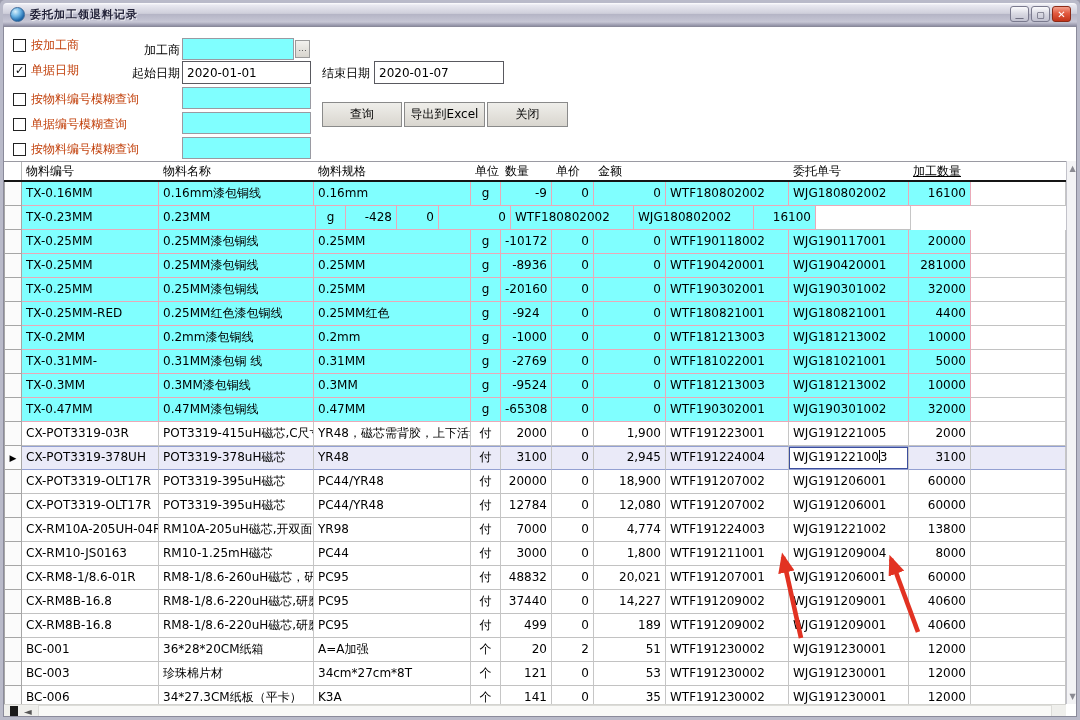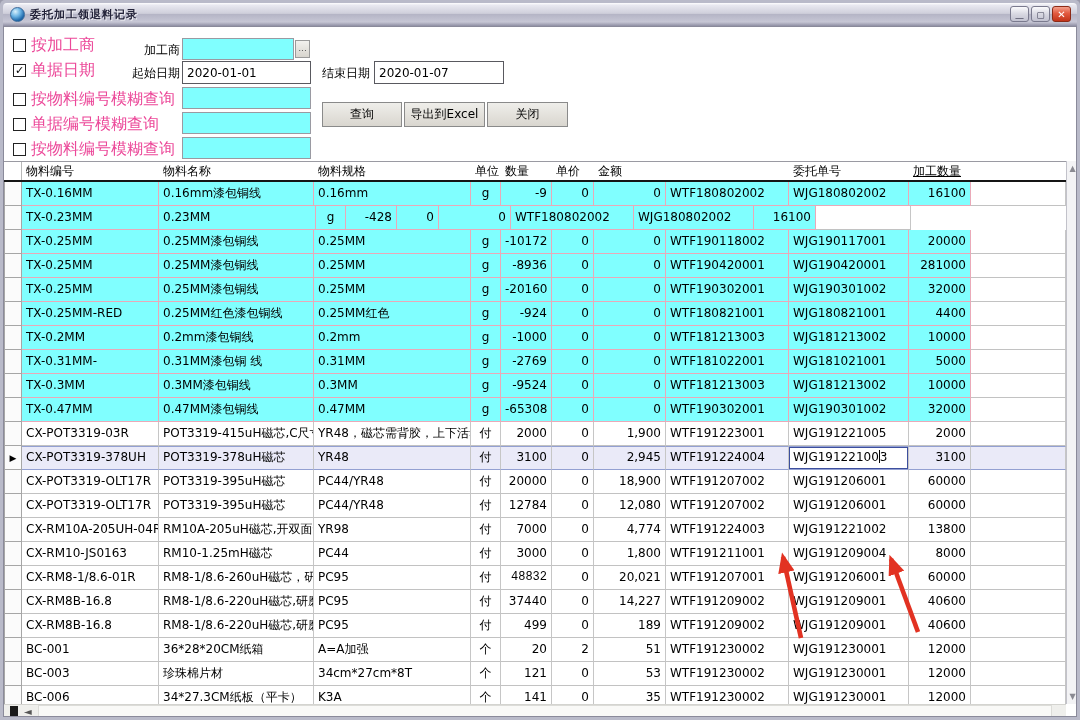--- a/index.html
+++ b/index.html
@@ -22,21 +22,21 @@
   .wbtn.close{background:linear-gradient(180deg,#f4a08c,#e25a40 45%,#c23318);border-color:#8c2a16;color:#fff;
     font-weight:bold;font-size:10px;}
   .wbtn .g{transform:translateY(1px);}
   .wbtn.min .g{transform:translateY(4px);}
   
   .content{position:relative;height:691px;background:#ffffff;overflow:hidden;border:1px solid #8a8a9a;box-sizing:border-box;}
   .flabel{position:absolute;font-size:12px;color:#000;text-align:right;white-space:nowrap;}
   .cbrow{position:absolute;left:9px;display:flex;align-items:center;height:17px;cursor:default;}
   .cbox{width:13px;height:13px;box-sizing:border-box;border:1px solid #222;background:#fff;margin-right:5px;
     font-size:11px;line-height:11px;text-align:center;font-weight:bold;color:#000;}
-  .cblab{font-size:16px;color:#ec4899;white-space:nowrap;}
+  .cblab{font-size:12px;color:#c2410c;white-space:nowrap;}
   .tinput{position:absolute;box-sizing:border-box;border:1px solid #59595f;background:#fff;
     font-family:inherit;font-size:12px;padding:2px 4px;color:#000;}
   .tinput.cyan{background:var(--row_cyan);border:1px solid #9a9aa2;}
   .browse-btn{position:absolute;box-sizing:border-box;border:1px solid #9a9a9a;
     background:linear-gradient(180deg,#f2f1ee,#d8d5ce);font-size:9px;color:#555;text-align:center;line-height:14px;}
   .fbtn{position:absolute;box-sizing:border-box;height:25px;border:1px solid #8a8a8a;
     background:linear-gradient(180deg,#efeeea,#d9d6cf);font-family:inherit;font-size:12px;color:#000;text-align:center;line-height:23px;}
   
   .ghead{position:absolute;left:0;top:134px;width:1062px;height:21px;display:flex;
     background:#fff;border-top:1px solid #9a9aa2;border-bottom:2px solid #151515;box-sizing:border-box;}
@@ -213,21 +213,21 @@
           <div class="c al-l" style="width: 120px;">WJG190301002</div>
           <div class="c al-r" style="width: 62px;">32000</div>
           <div class="c filler al-l" style="width: 95px;"></div>
         </div>
         <div class="row cyan">
           <div class="selcell"></div>
           <div class="c al-l" style="width: 137px;">TX-0.25MM-RED</div>
           <div class="c al-l" style="width: 155px;">0.25MM红色漆包铜线</div>
           <div class="c al-l" style="width: 157px;">0.25MM红色</div>
           <div class="c al-c" style="width: 30px;">g</div>
-          <div class="c al-r" style="width: 51px;">-924</div>
+          <div class="c al-r" style="width: 51px; text-align: center;">-924</div>
           <div class="c al-r" style="width: 42px;">0</div>
           <div class="c al-r" style="width: 72px;">0</div>
           <div class="c al-l" style="width: 123px;">WTF180821001</div>
           <div class="c al-l" style="width: 120px;">WJG180821001</div>
           <div class="c al-r" style="width: 62px;">4400</div>
           <div class="c filler al-l" style="width: 95px;"></div>
         </div>
         <div class="row cyan">
           <div class="selcell"></div>
           <div class="c al-l" style="width: 137px;">TX-0.2MM</div>
@@ -369,21 +369,21 @@
           <div class="c al-l" style="width: 120px;">WJG191209004</div>
           <div class="c al-r" style="width: 62px;">8000</div>
           <div class="c filler al-l" style="width: 95px;"></div>
         </div>
         <div class="row white">
           <div class="selcell"></div>
           <div class="c al-l" style="width: 137px;">CX-RM8-1/8.6-01R</div>
           <div class="c al-l" style="width: 155px;">RM8-1/8.6-260uH磁芯，研磨</div>
           <div class="c al-l" style="width: 157px;">PC95</div>
           <div class="c al-c" style="width: 30px;">付</div>
-          <div class="c al-r" style="width: 51px; font-family: Liberation Mono, monospace;">48832</div>
+          <div class="c al-r" style="width: 51px;">48832</div>
           <div class="c al-r" style="width: 42px;">0</div>
           <div class="c al-r" style="width: 72px;">20,021</div>
           <div class="c al-l" style="width: 123px;">WTF191207001</div>
           <div class="c al-l" style="width: 120px;">WJG191206001</div>
           <div class="c al-r" style="width: 62px;">60000</div>
           <div class="c filler al-l" style="width: 95px;"></div>
         </div>
         <div class="row white">
           <div class="selcell"></div>
           <div class="c al-l" style="width: 137px;">CX-RM8B-16.8</div>

